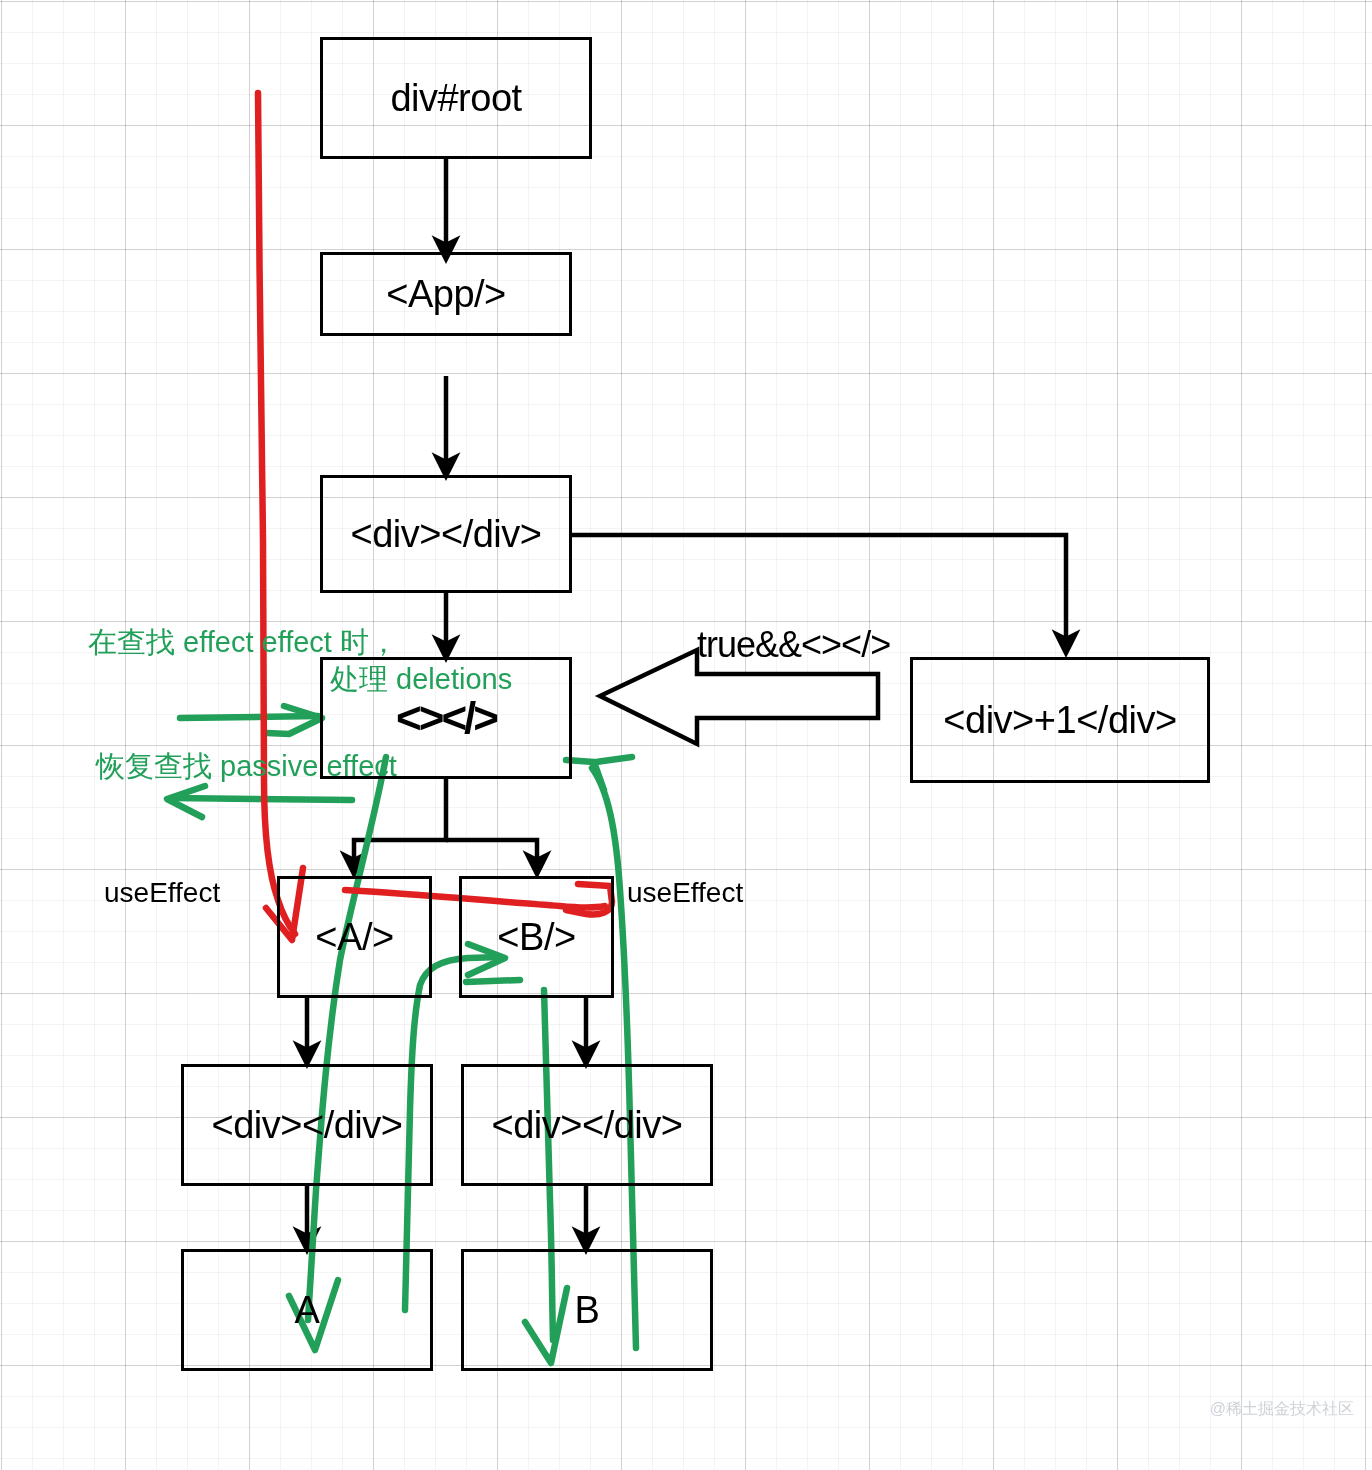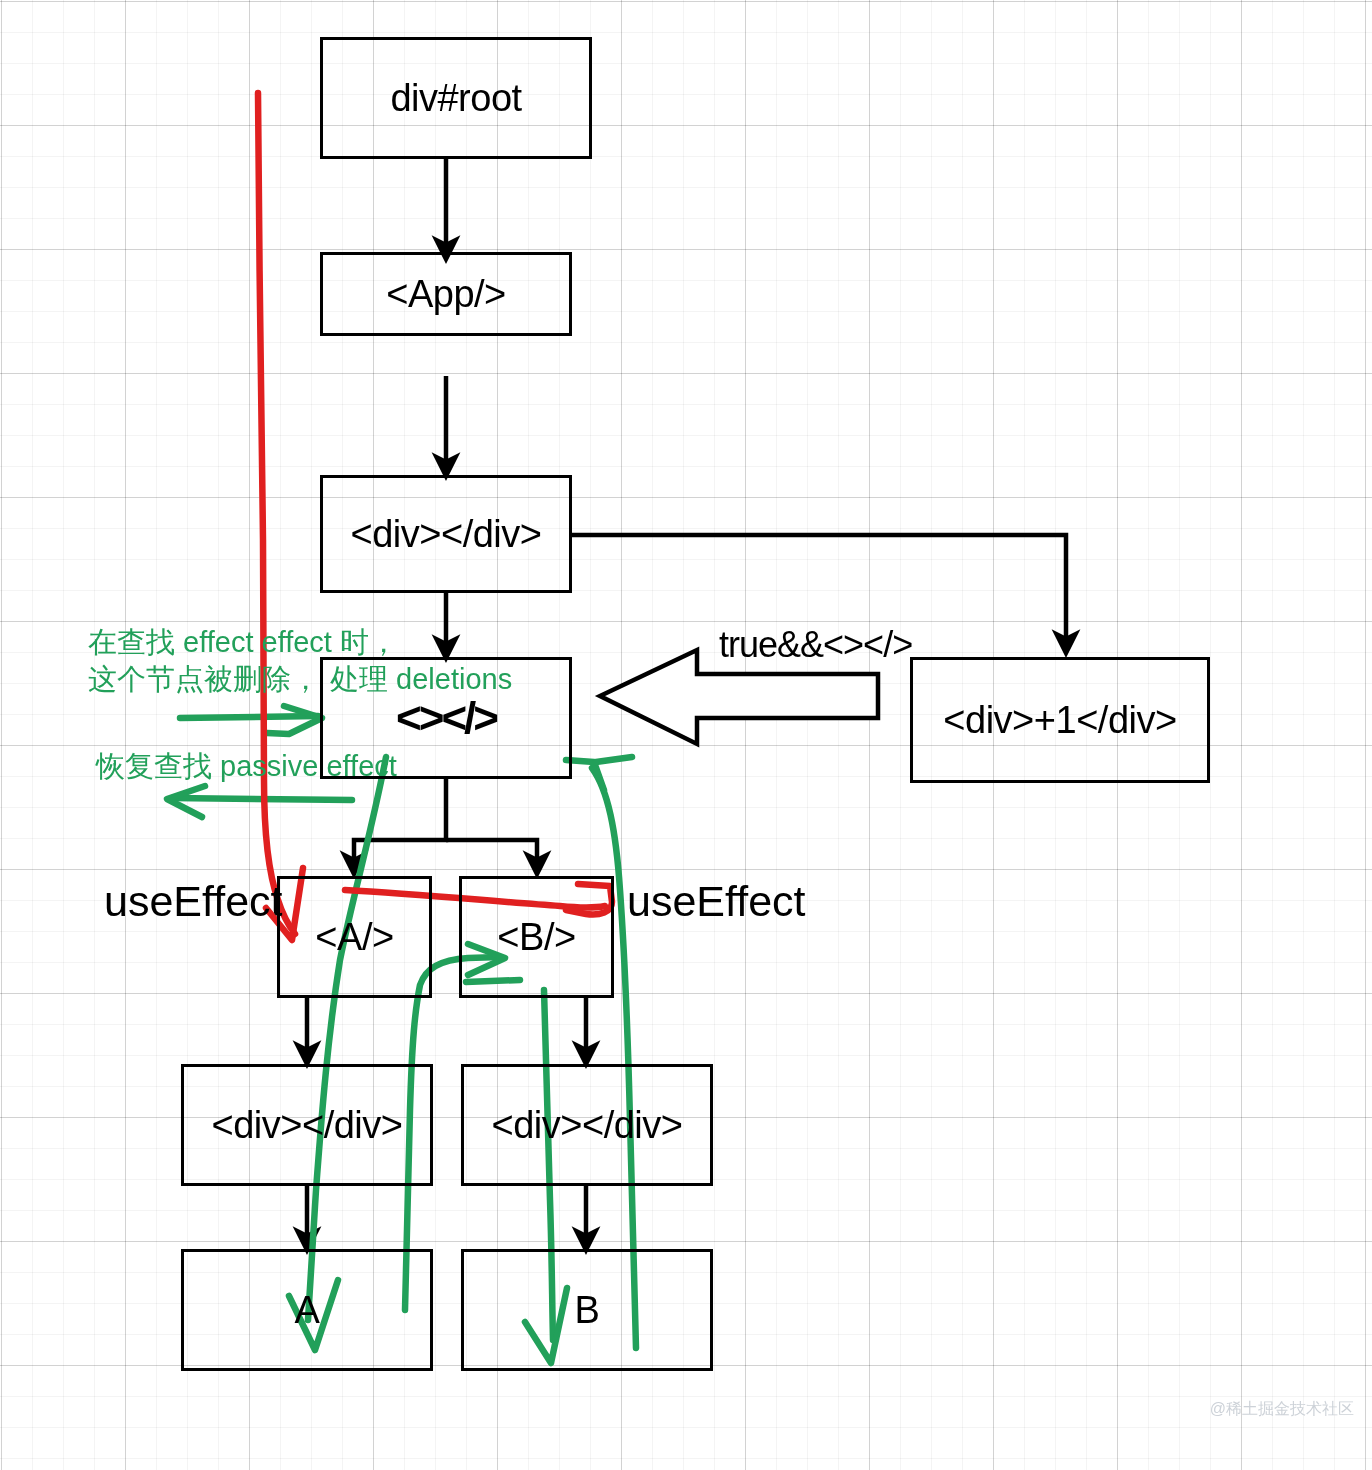--- a/index.html
+++ b/index.html
@@ -41,24 +41,24 @@
     letter-spacing: -0.5px;
     white-space: nowrap;
   }
   .node.big { font-size: 38px; }
   .node.frag { font-size: 44px; font-weight: 700; letter-spacing: -3px; }
   .node.leaf { font-size: 38px; }
   .lbl {
     position: absolute;
     color: #000000;
     font-family: "Liberation Sans", sans-serif;
-    font-size: 43px;
-    white-space: nowrap;
-  }
-  .lbl.arrowtext { font-size: 36px; letter-spacing: -1px; margin-left: 22px; }
+    font-size: 28px;
+    white-space: nowrap;
+  }
+  .lbl.arrowtext { font-size: 36px; letter-spacing: -1px; }
   .anno-green {
     position: absolute;
     color: #22a05a;
     font-family: "Liberation Sans", sans-serif;
     font-size: 29px;
     white-space: nowrap;
     line-height: 1.28;
   }
   svg.overlay {
     position: absolute;
@@ -195,21 +195,20 @@
   </div>
 
   <div class="lbl arrowtext" style="left:697px; top:624px;">true&amp;&amp;&lt;&gt;&lt;/&gt;</div>
 
   <div class="lbl" style="left:104px; top:877px;">useEffect</div>
 
   <div class="lbl" style="left:627px; top:877px;">useEffect</div>
 
   <div class="anno-green" style="left:88px; top:624px;">在查找 effect effect 时，</div>
 
-  <div class="anno-green" style="left:88px; top:661px;">这个节点被删除，</div>
 
   <div class="anno-green" style="left:330px; top:661px;">处理 deletions</div>
 
   <div class="anno-green" style="left:96px; top:748px;">恢复查找 passive effect</div>
 
   <div class="watermark">@稀土掘金技术社区</div>
 
 </div>
 
 </body></html>

